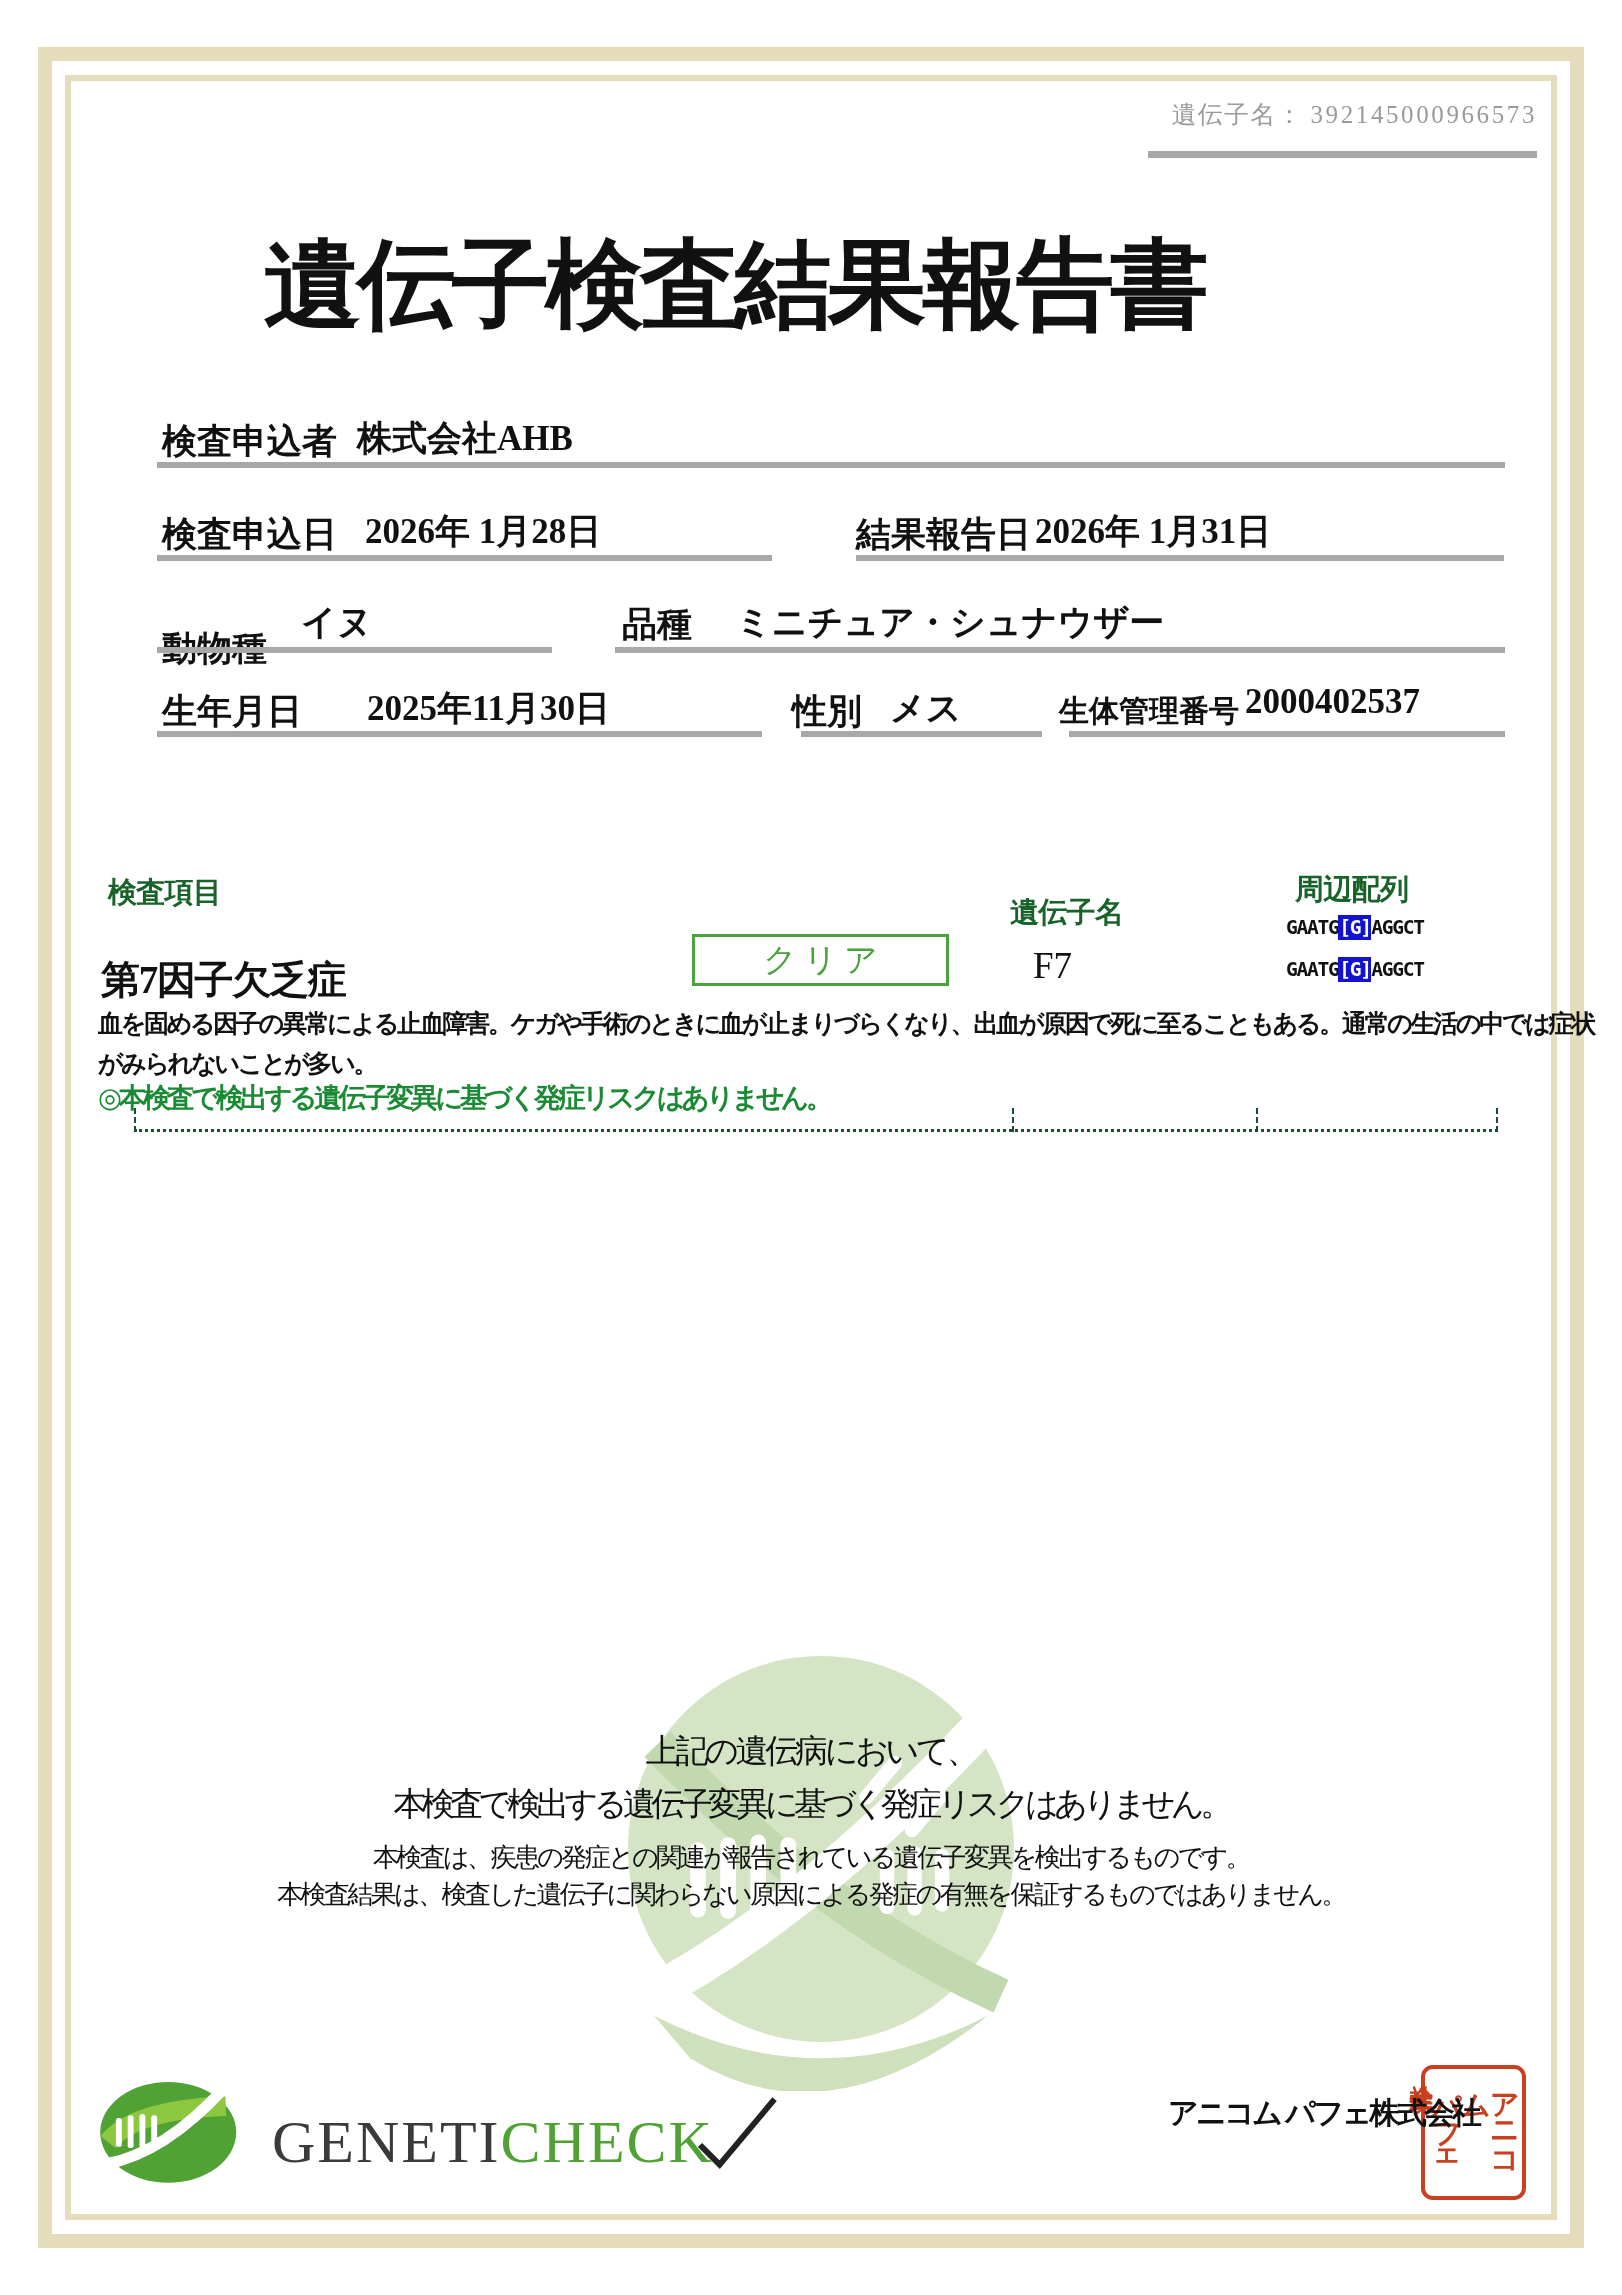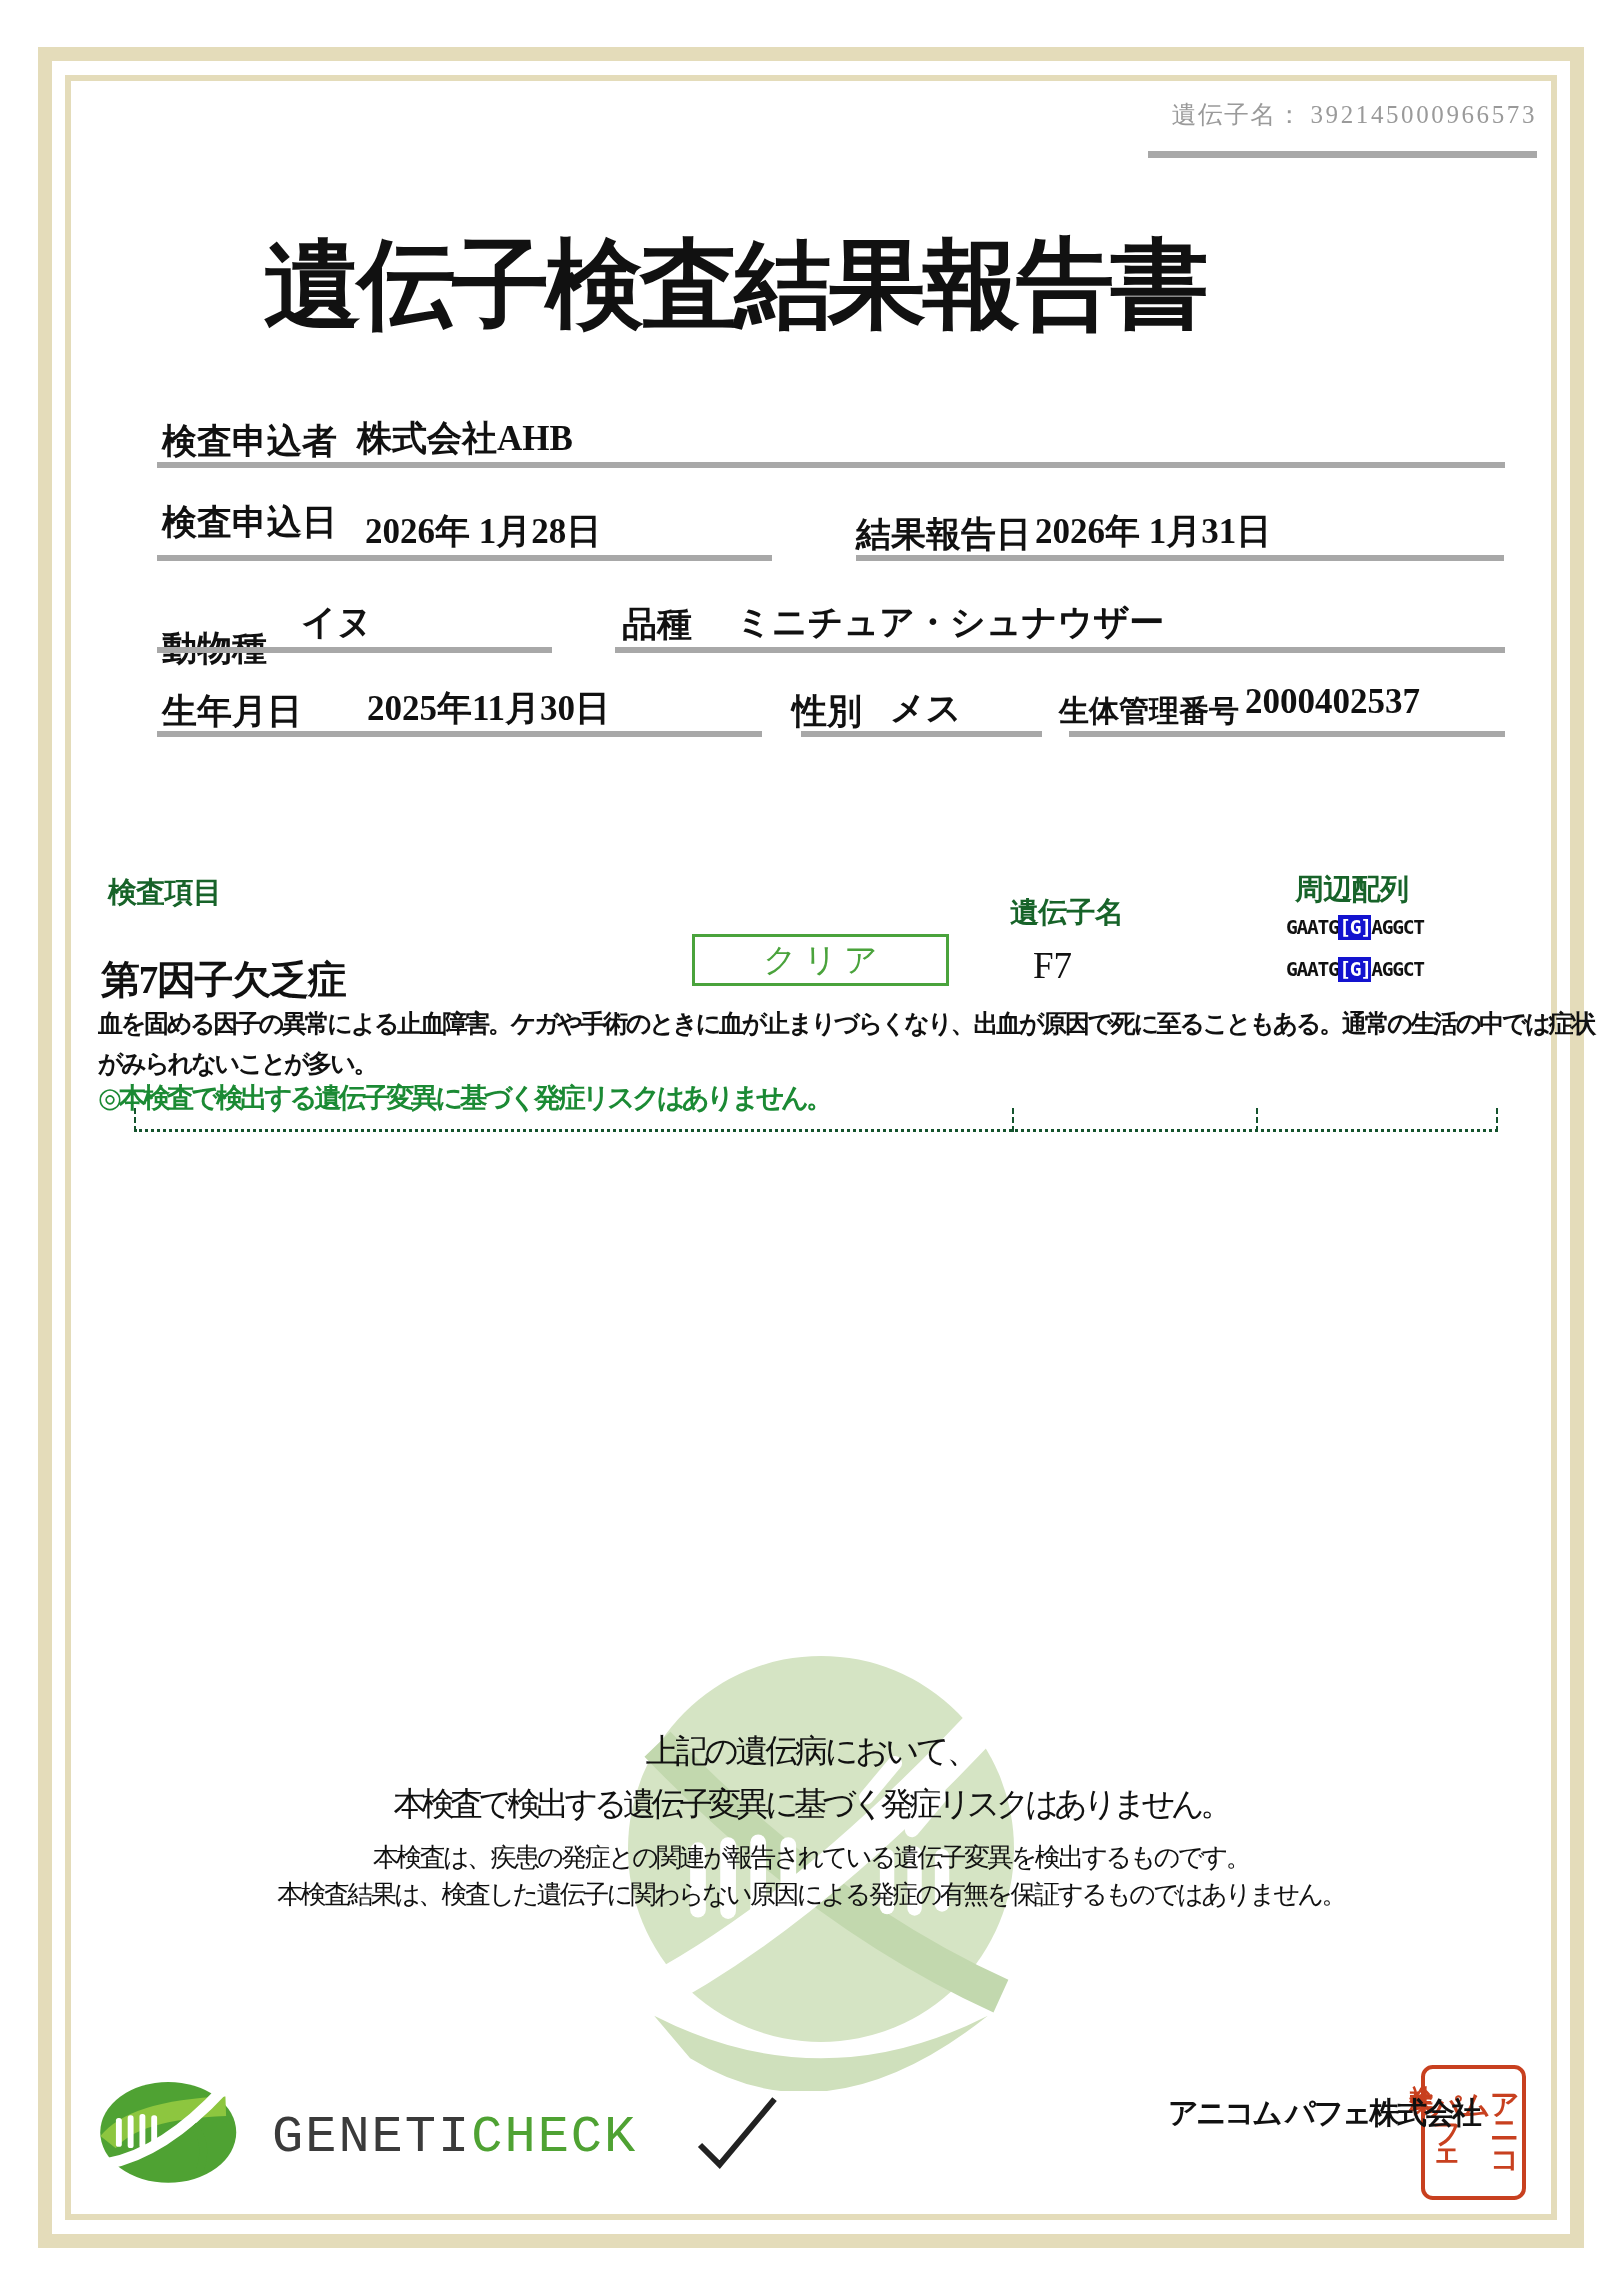--- a/index.html
+++ b/index.html
@@ -44,22 +44,22 @@
   .dot-sep{left:134px;top:1108px;width:1364px;height:23.6px;}
   .dot-v{position:absolute;top:0;width:0;height:23.6px;border-left:2px dashed var(--green-deep,#14532d);}
   .dot-h{position:absolute;left:0;right:0;bottom:0;height:0;border-bottom:3.3px dotted var(--green-deep,#14532d);}
   .summary1{left:0;top:1709px;width:1622px;text-align:center;font-family:"Liberation Sans","DejaVu Sans",sans-serif;
     font-size:33px;letter-spacing:-3.3px;white-space:nowrap;}
   .summary2{left:0;top:1762px;width:1622px;text-align:center;font-family:"Liberation Sans","DejaVu Sans",sans-serif;
     font-size:33px;letter-spacing:-4.6px;white-space:nowrap;}
   .disc{left:0;width:1622px;text-align:center;font-family:"Liberation Sans","DejaVu Sans",sans-serif;
     font-size:26px;letter-spacing:-2.6px;white-space:nowrap;}
   .wordmark{
-    left:272px;top:2112px;font-family:Liberation Mono, monospace;
-    font-size:52px;font-weight:400;letter-spacing:2px;white-space:nowrap;line-height:1;
+    left:272px;top:2112px;font-family:Liberation Serif, serif;
+    font-size:60px;font-weight:400;letter-spacing:2px;white-space:nowrap;line-height:1;
   }
   .wordmark .w1{color:var(--logo-text-dark,#3b3b3b);}
   .wordmark .w2{color:var(--logo-green,#4fa233);}
   .company{left:1168px;top:2093px;font-size:30px;font-weight:bold;letter-spacing:-2.6px;white-space:nowrap;z-index:3;}
   .seal{
     left:1421px;top:2065px;width:105px;height:135px;border:4.6px solid var(--seal-red,#c8401f);
     border-radius:11.8px;box-sizing:border-box;z-index:2;display:flex;flex-direction:row-reverse;
     justify-content:space-between;align-items:flex-start;padding:3.9px 2.6px;background:transparent;
   }
   .seal .col{
@@ -103,21 +103,21 @@
     <span class="num">392145000966573</span>
   </div>
   <div class="abs mgmt-bar"></div>
 
   <div class="abs title">遺伝子検査結果報告書</div>
 
   <div class="abs flabel" style="left:162px;top:424px;">検査申込者</div>
   <div class="abs fvalue" style="left:357px;top:421px;">株式会社AHB</div>
   <div class="abs bar" style="left:157px;top:462px;width:1348px;"></div>
 
-  <div class="abs flabel" style="left:162px;top:505px;">検査申込日</div>
+  <div class="abs flabel" style="left:162px;top:517px;">検査申込日</div>
   <div class="abs fvalue" style="left:365px;top:514px;">2026年 1月28日</div>
   <div class="abs flabel" style="left:856px;top:517px;">結果報告日</div>
   <div class="abs fvalue" style="left:1035px;top:514px;">2026年 1月31日</div>
   <div class="abs bar" style="left:157px;top:555px;width:615px;"></div>
   <div class="abs bar" style="left:856px;top:555px;width:648px;"></div>
 
   <div class="abs flabel" style="left:162px;top:607px;margin-top:24px;">動物種</div>
   <div class="abs fvalue" style="left:301px;top:605px;">イヌ</div>
   <div class="abs flabel" style="left:622px;top:607px;">品種</div>
   <div class="abs fvalue" style="left:736px;top:605px;">ミニチュア・シュナウザー</div>

